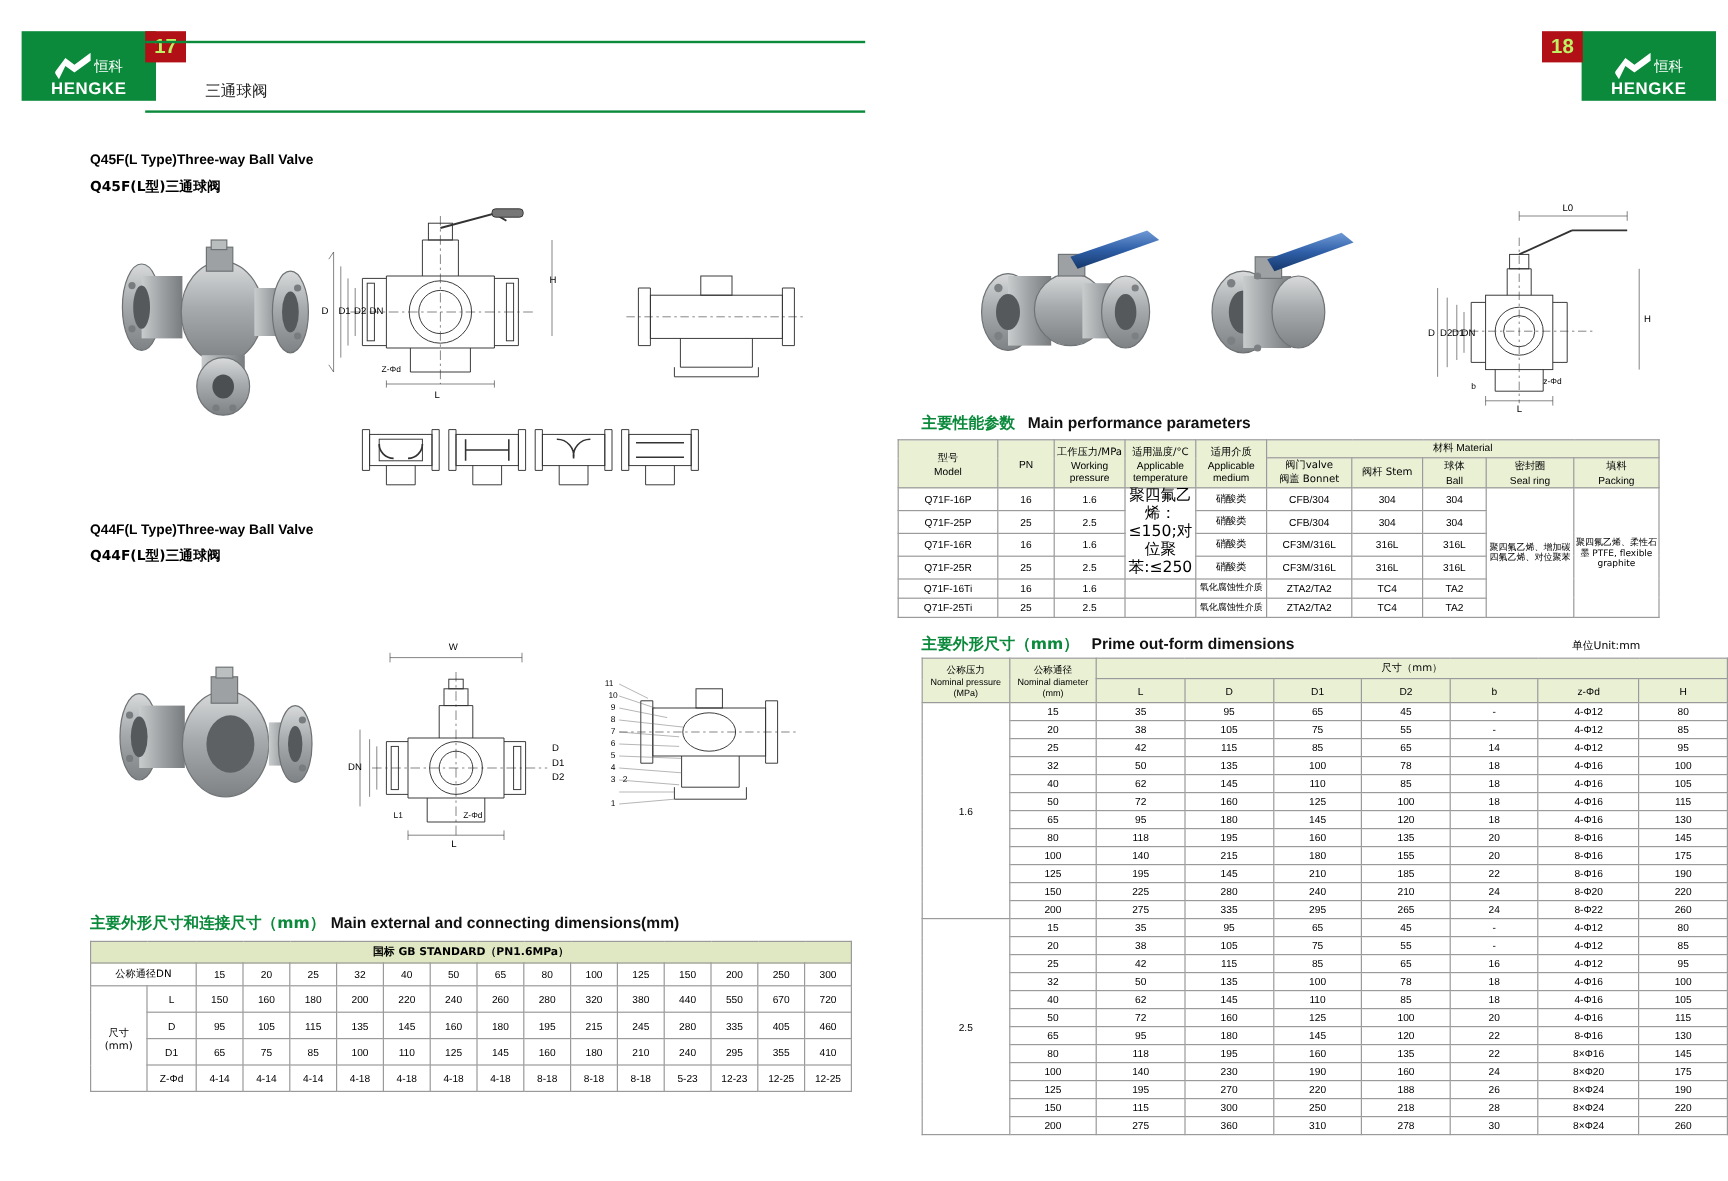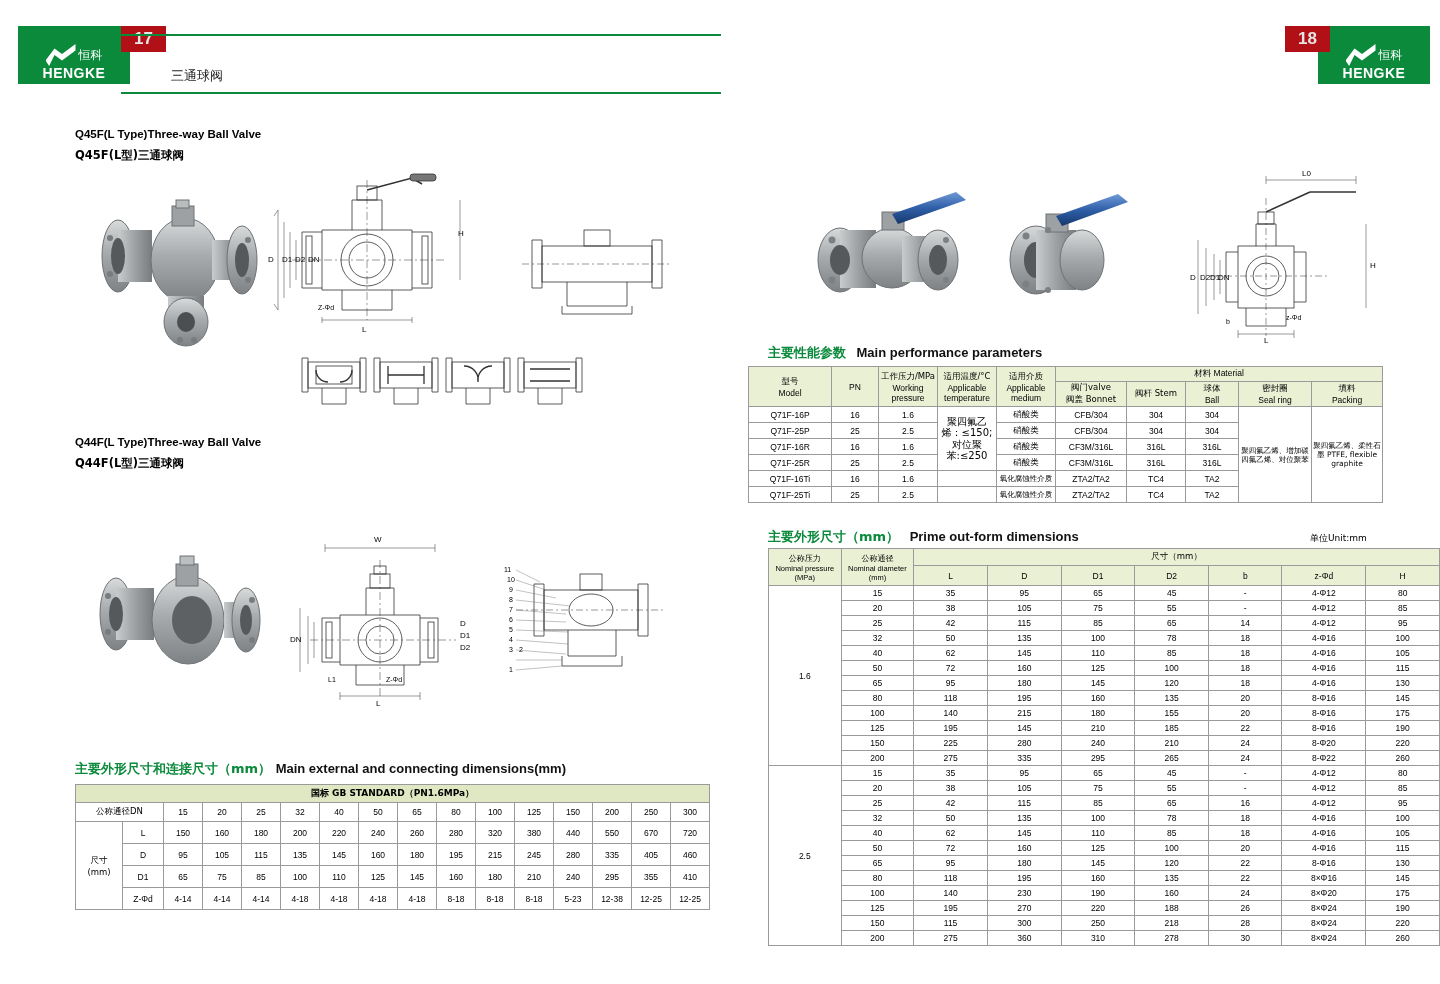--- a/index.html
+++ b/index.html
@@ -20,21 +20,21 @@
   .logo-inner{display:flex;align-items:center;gap:3px;}
   .logo-mark{width:30px;height:26px;position:relative;}
   .logo-mark .swoosh{
     position:absolute;left:0;top:2px;width:30px;height:22px;
     background:#fff;
     clip-path:polygon(0% 75%, 30% 20%, 55% 45%, 100% 0%, 100% 30%, 55% 75%, 30% 50%, 12% 100%);
   }
   .logo-cn{color:#fff;font-size:12px;line-height:1;font-family:"DejaVu Sans",sans-serif;}
   .logo-en{position:absolute;left:0;bottom:3px;width:112px;text-align:center;color:#fff;
     font-size:14px;font-weight:bold;letter-spacing:.5px;}
-  .pagenum{position:absolute;top:26px;width:45px;height:26px;background:#b11116;color:#e5e5e5;
+  .pagenum{position:absolute;top:26px;width:34px;height:26px;background:#b11116;color:#bef264;
     font-size:17px;font-weight:bold;display:flex;align-items:center;justify-content:center;}
   .pagenum-left{left:121px;}
   .pagenum-right{left:1285px;}
   .title-band{position:absolute;top:34px;height:56px;border-top:2px solid #0b8a3c;border-bottom:2px solid #0b8a3c;}
   .band-left{left:121px;width:600px;}
   .band-right{left:721px;width:564px;}
   .t-en{position:absolute;left:50px;top:4px;color:#0b8a3c;font-size:22px;font-weight:bold;font-style:italic;letter-spacing:.3px;}
   .t-cn{position:absolute;left:50px;top:31px;color:#222;font-size:13px;font-family:"DejaVu Sans",sans-serif;}
   .band-right .t-en{left:48px;}
   .band-right .t-cn{left:48px;}
@@ -395,21 +395,21 @@
     <td>4-14</td>
     <td>4-14</td>
     <td>4-18</td>
     <td>4-18</td>
     <td>4-18</td>
     <td>4-18</td>
     <td>8-18</td>
     <td>8-18</td>
     <td>8-18</td>
     <td>5-23</td>
-    <td>12-38</td>
+    <td>12-23</td>
     <td>12-25</td>
     <td>12-25</td>
   </tr>
 </tbody>
     </table>
 </div>
 
 <div class="photo" style="left:806px;top:178px;">
 <svg width="170" height="130" viewBox="0 0 170 130">
   <defs>
@@ -530,21 +530,21 @@
     <td style="width:70px;">
       <div class="cn">填料</div>
       <div>Packing</div>
     </td>
   </tr>
 
   <tr>
     <td style="height:15px;">Q71F-16P</td>
     <td>16</td>
     <td>1.6</td>
-    <td rowspan="4" class="cn" style="font-size:10px;line-height:1.15;text-align:center;">聚四氟乙烯：≤150;对位聚苯:≤250</td>
+    <td rowspan="4" class="cn" style="font-size:13px;line-height:1.15;text-align:center;">聚四氟乙烯：≤150;对位聚苯:≤250</td>
     <td class="cn">硝酸类</td>
     <td>CFB/304</td>
     <td>304</td>
     <td>304</td>
     <td rowspan="6" class="cn" style="font-size:7.5px;line-height:1.2;">聚四氟乙烯、增加碳四氟乙烯、对位聚苯</td>
     <td rowspan="6" class="cn" style="font-size:7.5px;line-height:1.2;">聚四氟乙烯、柔性石墨 PTFE, flexible graphite</td>
   </tr>
   <tr>
     <td style="height:15px;">Q71F-25P</td>
     <td>25</td>

